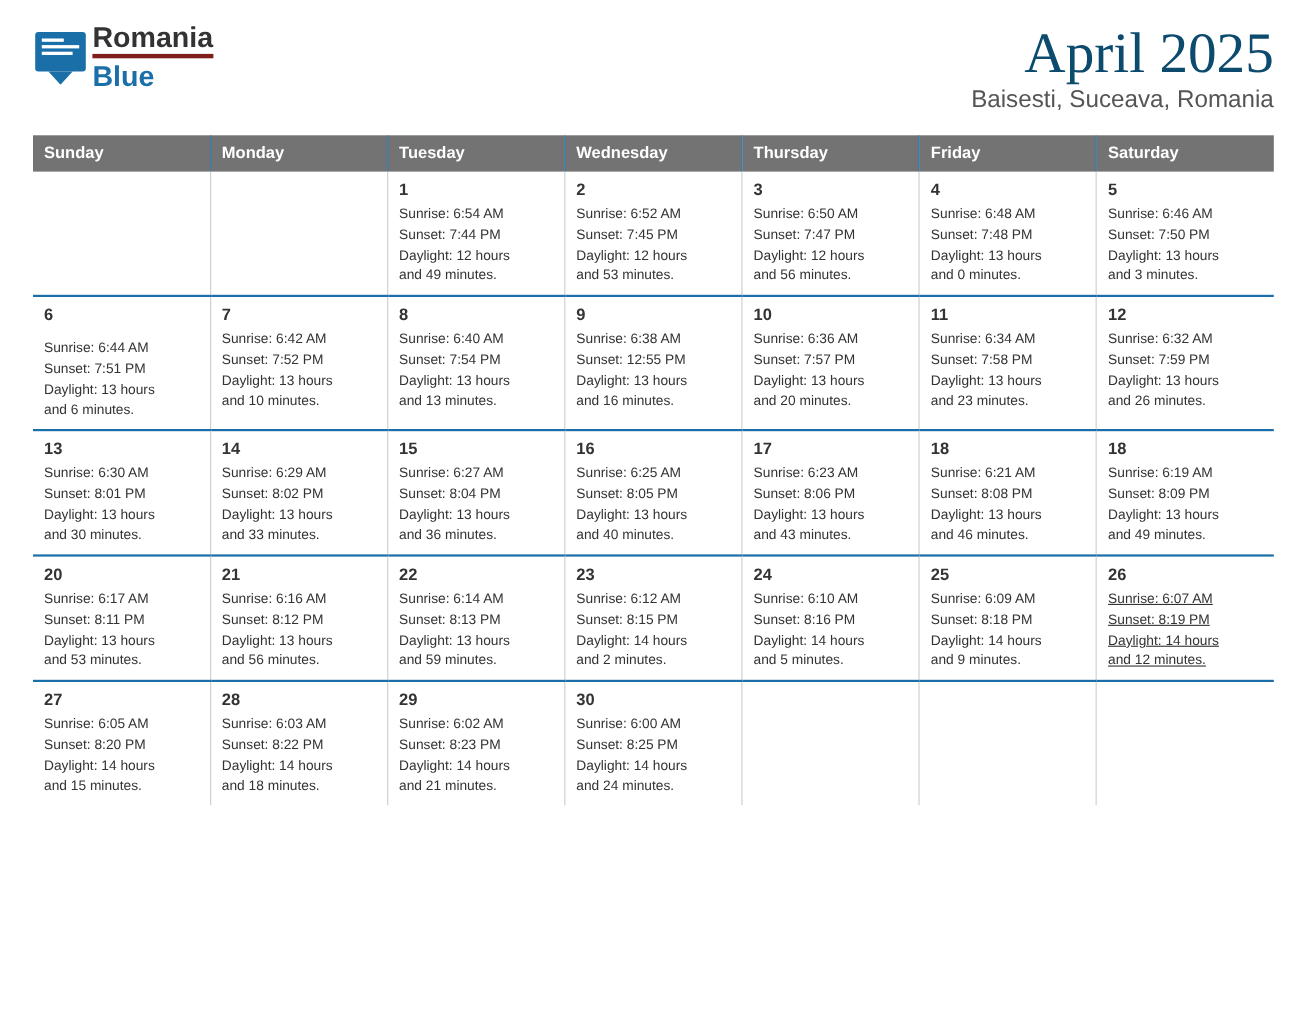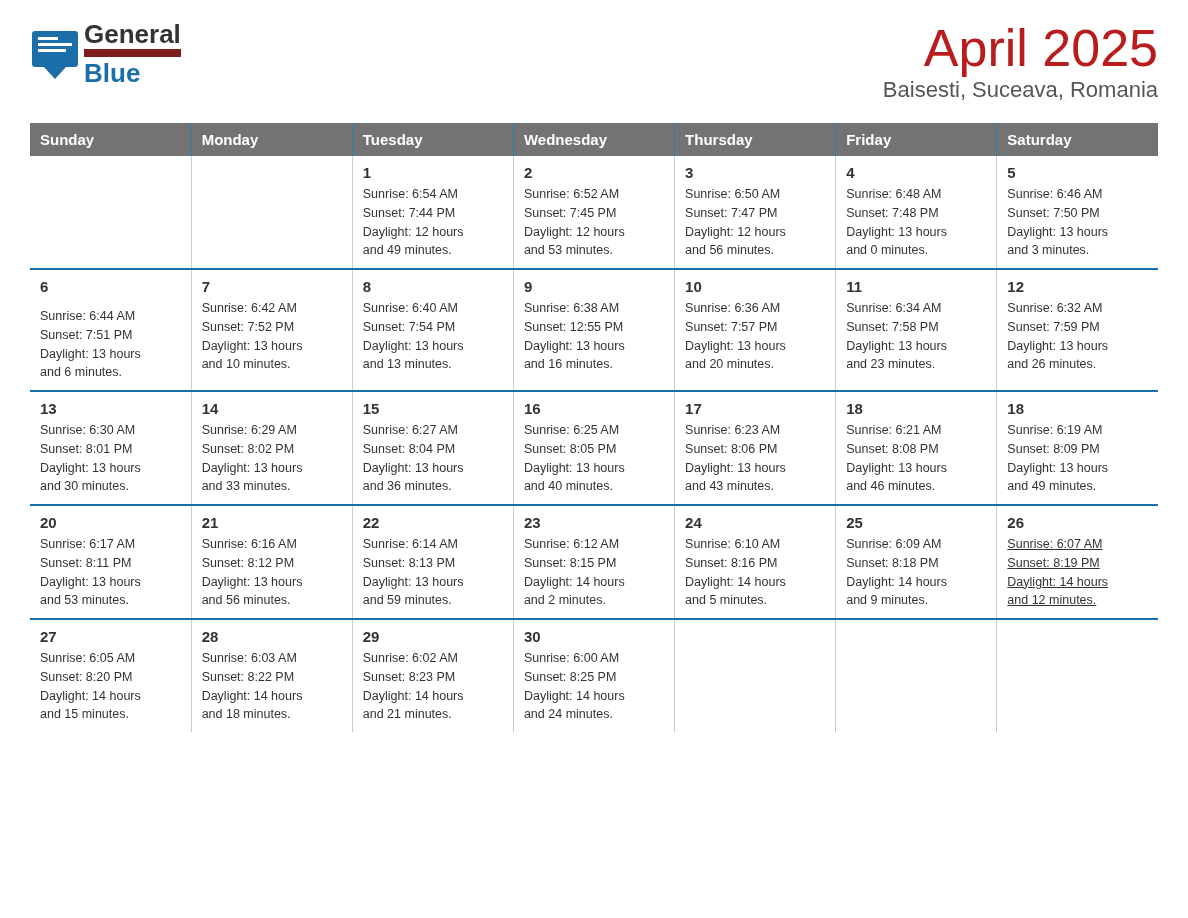--- a/index.html
+++ b/index.html
@@ -20,22 +20,23 @@
       display: flex;
       flex-direction: column;
       align-items: flex-start;
     }
     .title-block {
       text-align: right;
     }
     .title-block h1 {
       font-size: 52px;
       font-weight: 400;
-      color: #b91c1c;
+      color: #0c4a6e;
       line-height: 1.1;
+      font-family: Liberation Serif, serif;
     }
     .title-block h2 {
       font-size: 22px;
       font-weight: 400;
       color: #555;
     }
     table {
       width: 100%;
       border-collapse: collapse;
     }
@@ -92,22 +93,22 @@
   <div class="logo">
     <div class="logo-wrapper">
       <svg width="50" height="50" viewBox="0 0 50 50">
         <rect x="2" y="2" width="46" height="36" rx="3" fill="#1a6fa8"></rect>
         <polygon points="14,38 36,38 25,50" fill="#1a6fa8"></polygon>
         <rect x="8" y="8" width="20" height="3" fill="white"></rect>
         <rect x="8" y="14" width="34" height="3" fill="white"></rect>
         <rect x="8" y="20" width="28" height="3" fill="white"></rect>
       </svg>
       <div>
-        <div style="font-size:26px;font-weight:bold;color:#333;line-height:1.1;">General</div>
-        <div style="font-size:26px;font-weight:bold;color:#1a6fa8;line-height:1.1;border-top:8px solid #7f1d1d;padding-top:2px;">Blue</div>
+        <div style="font-size:26px;font-weight:bold;color:#333;line-height:1.1;">Romania</div>
+        <div style="font-size:26px;font-weight:bold;color:#1a6fa8;line-height:1.1;border-top:4px solid #7f1d1d;padding-top:2px;">Blue</div>
       </div>
     </div>
   </div>
   <div class="title-block">
     <h1>April 2025</h1>
     <h2>Baisesti, Suceava, Romania</h2>
   </div>
 </div>
 
 <table>

